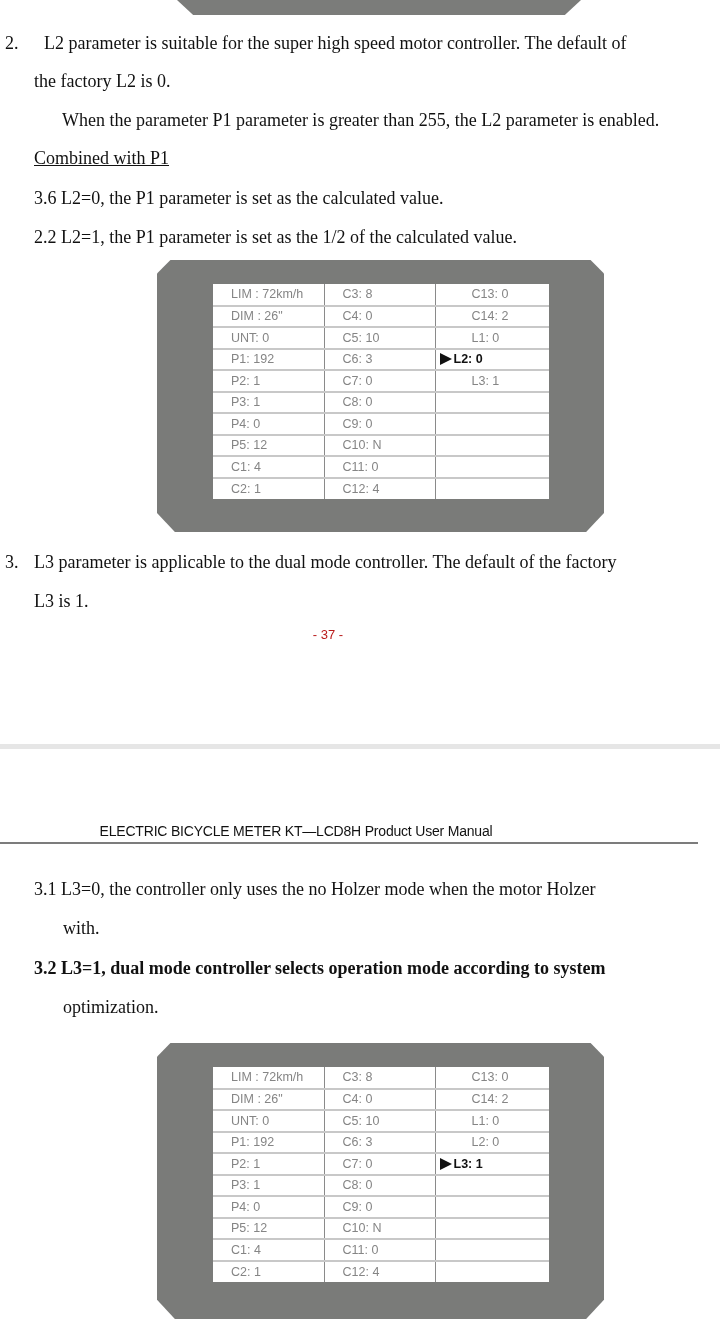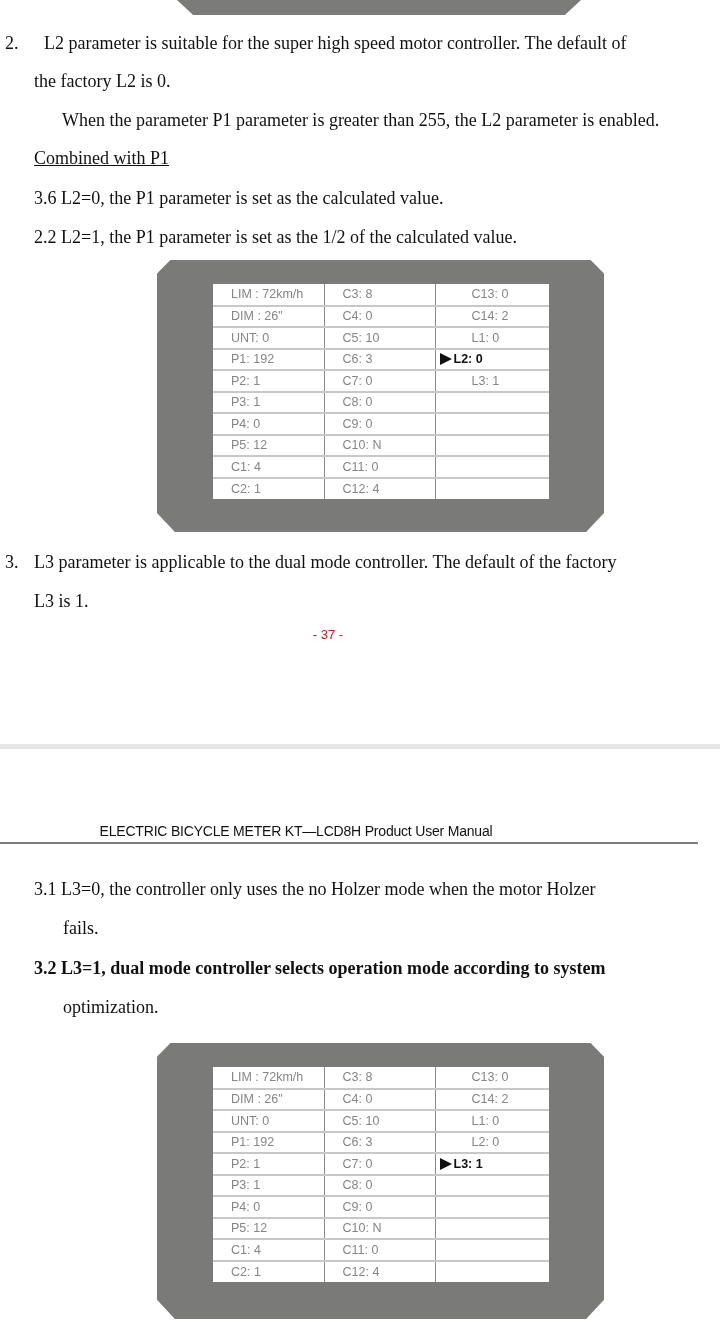--- a/index.html
+++ b/index.html
@@ -116,21 +116,21 @@
 <div class="abs serif para" style="left:34px; top:590px;">L3 is 1.</div>
 
 <div class="abs page-num" style="left:0; top:627px; width:656px; text-align:center;">- 37 -</div>
 
 <div class="page-gap"></div>
 
 <div class="header-title">ELECTRIC BICYCLE METER KT—LCD8H Product User Manual</div>
 <div class="header-rule"></div>
 
 <div class="abs serif para" style="left:34px; top:878px;">3.1 L3=0, the controller only uses the no Holzer mode when the motor Holzer</div>
-<div class="abs serif para" style="left:63px; top:917px;">fails.</div>
+<div class="abs serif para" style="left:63px; top:917px;">with.</div>
 <div class="abs serif para" style="left:34px; top:957px;font-weight:bold;">3.2 L3=1, dual mode controller selects operation mode according to system</div>
 <div class="abs serif para" style="left:63px; top:996px;">optimization.</div>
 
 <div class="lcd" style="left:157px; top:1043px; height:276px;">
   <table class="lcd-table">
     <tbody>
         <tr>
       <td class="col1">LIM : 72km/h</td>
       <td class="col2">C3:  8</td>
       <td class="col3">C13:  0</td>

